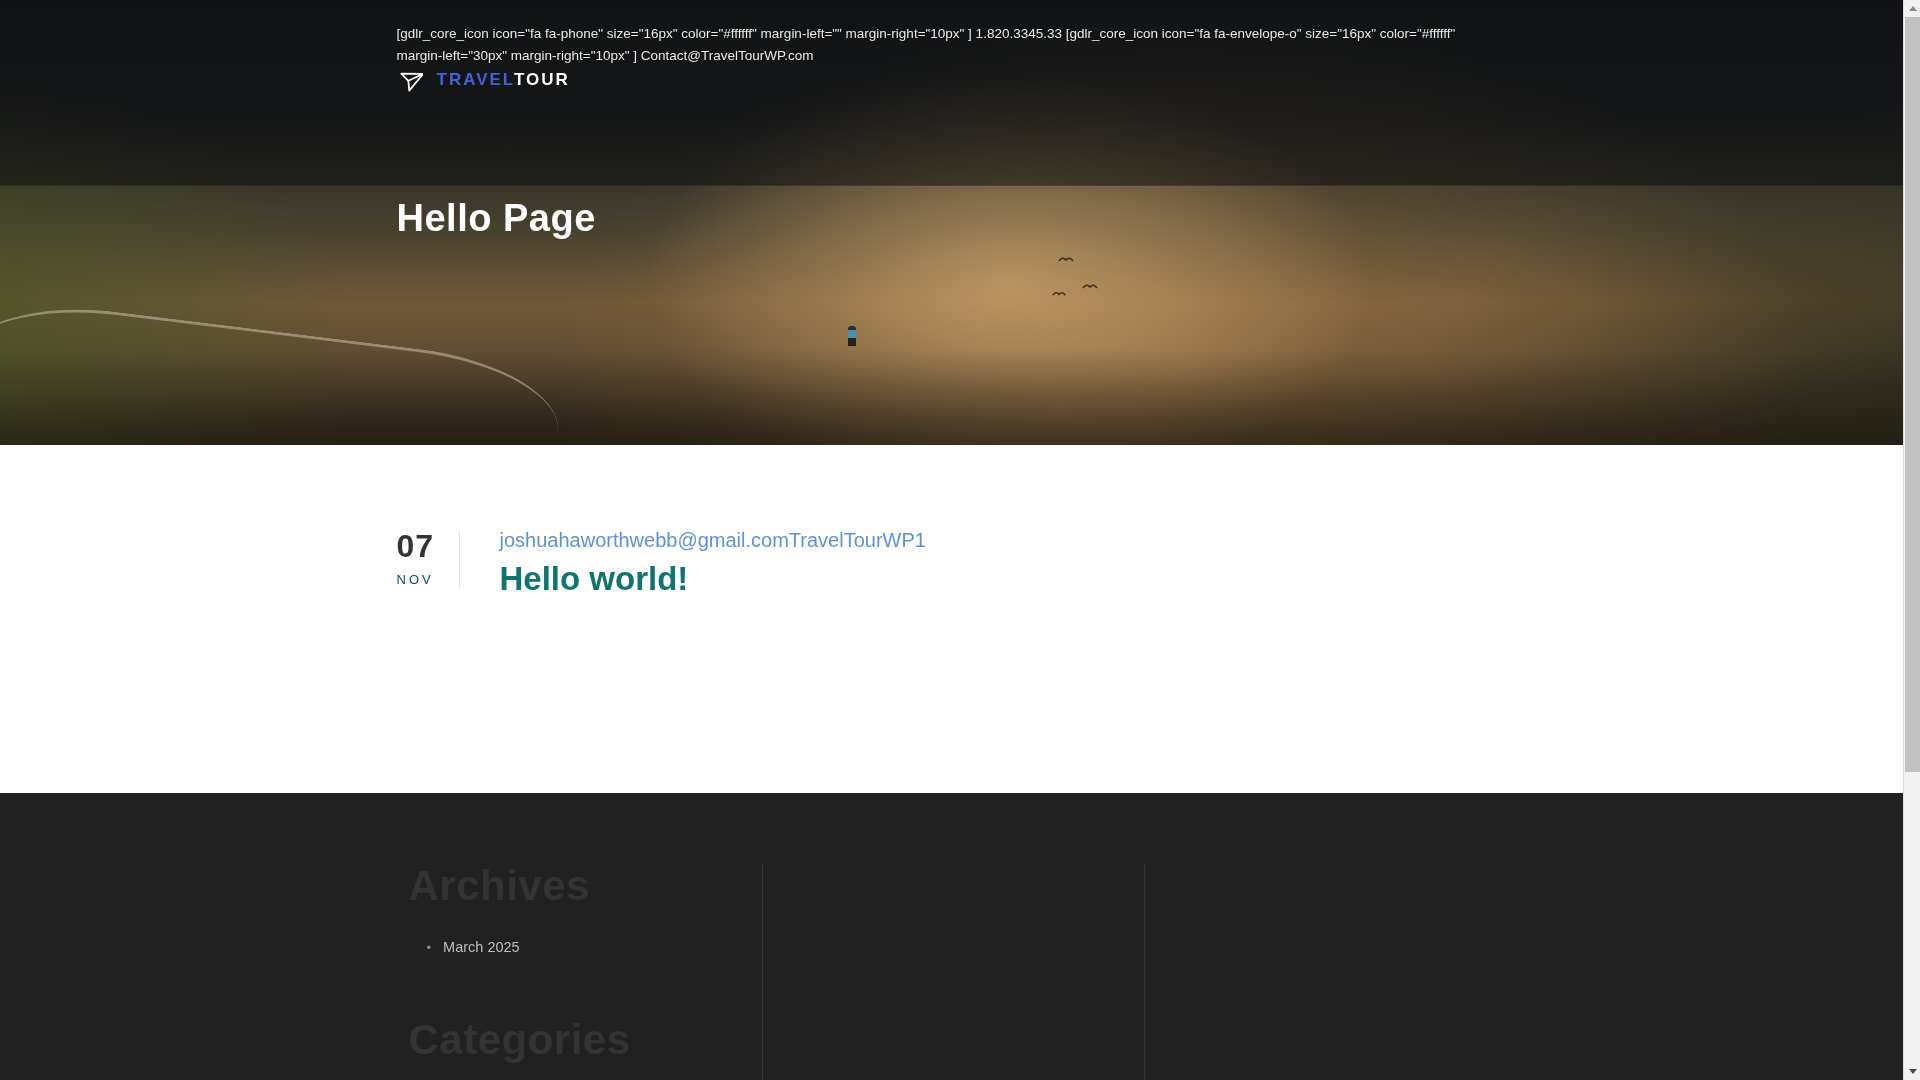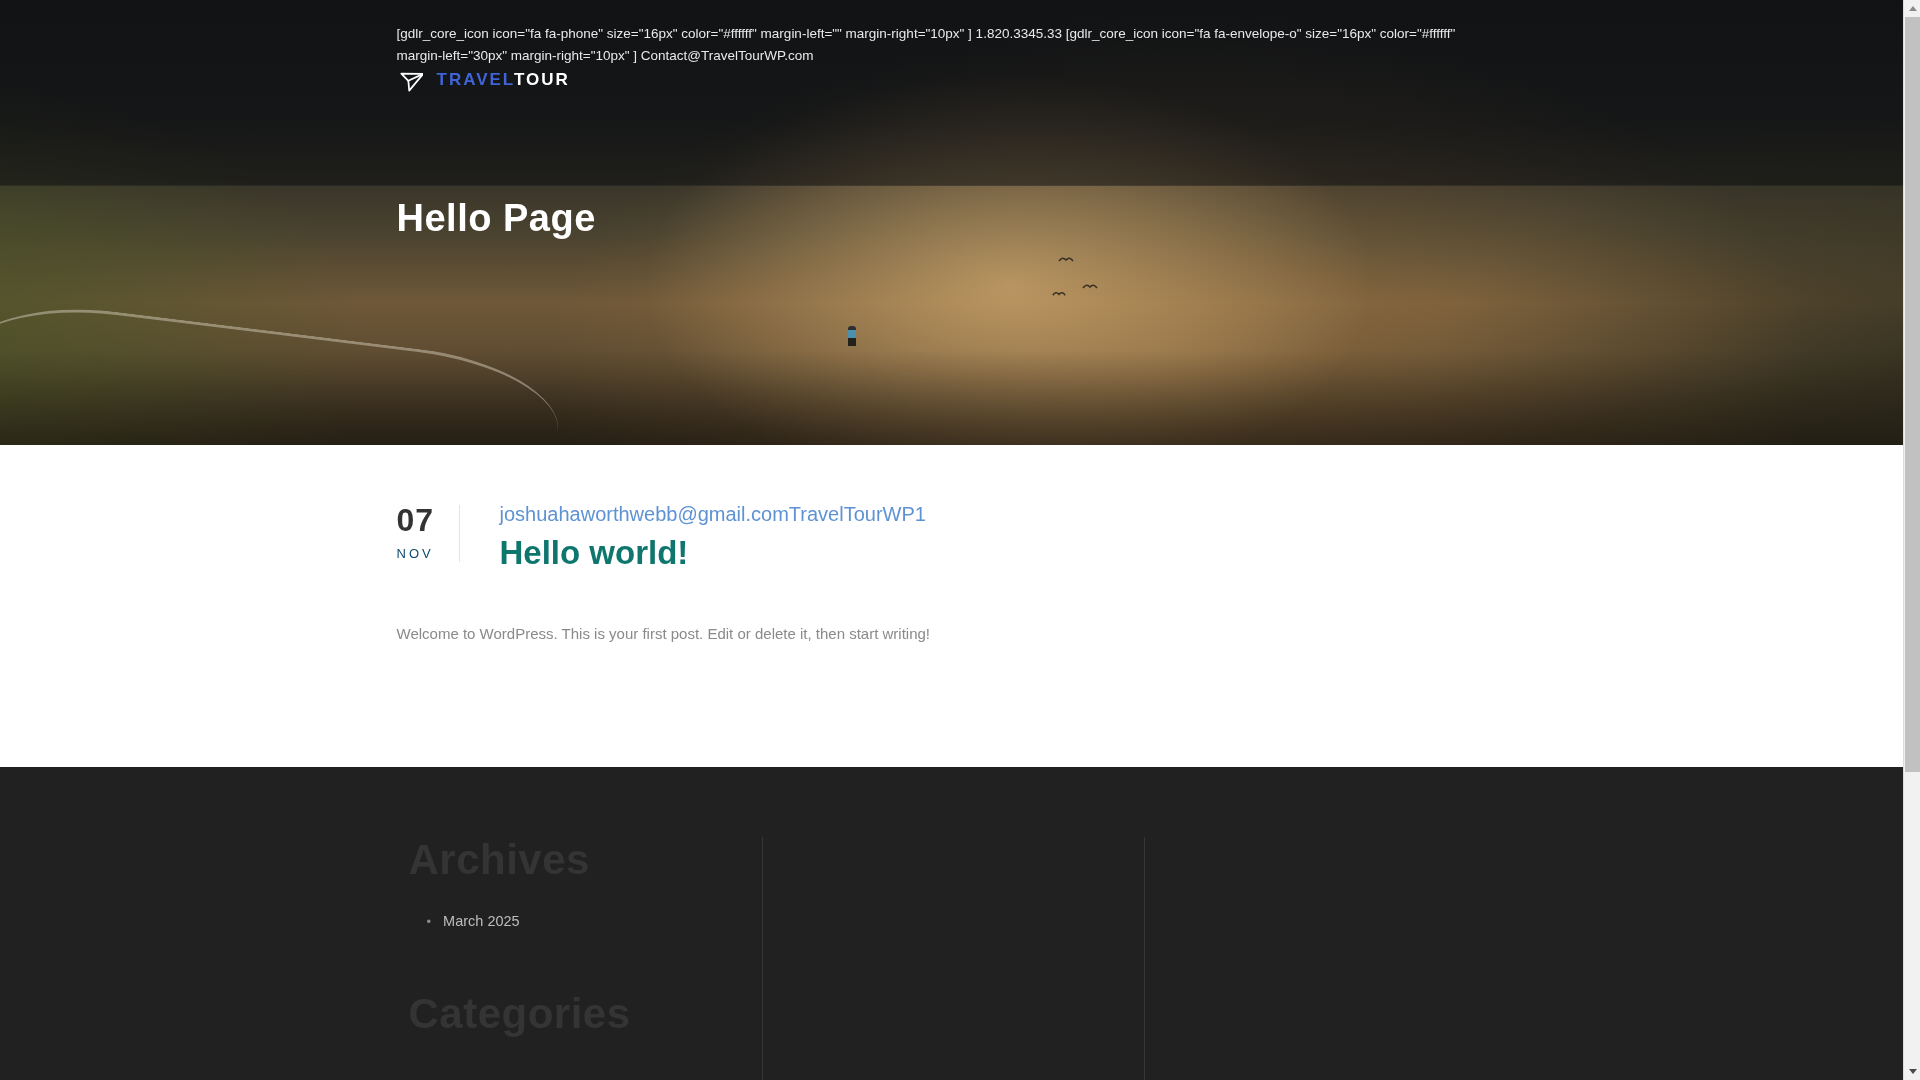--- a/index.html
+++ b/index.html
@@ -46,21 +46,21 @@
 
   .logo-row { display:flex; align-items:center; cursor:pointer; width:max-content; }
   .logo-icon { width:26px; height:26px; margin-right:14px; display:block; }
   .logo-text { font-size:17px; font-weight:700; letter-spacing:2px; }
   .logo-text .lg-a { color:#4064d8; }
   .logo-text .lg-b { color:#ffffff; }
 
   .page-title { margin-top:104px; color:#ffffff; font-size:38px; font-weight:700; letter-spacing:.5px; }
 
   
-  .post-section { background:#ffffff; height:322px; }
+  .post-section { background:#ffffff; height:322px;margin-top:26px; }
   .post-row { display:flex; padding-top:58px; }
   .date-col { width:62px; flex:0 0 62px; }
   .date-day { font-size:32px; font-weight:700; color:#333333; letter-spacing:1px; line-height:1.1; }
   .date-month { margin-top:8px; font-size:13px; color:#0c4a6e; letter-spacing:3px; }
   .post-vdiv { width:1px; background:#e4e4e4; height:57px; margin-top:2px; }
   .post-main { margin-left:40px; }
   .meta-row { display:flex; font-size:20px; }
   .meta-link { color:#5e92d4; text-decoration:none; cursor:pointer; }
   .post-title { margin-top:8px; font-size:33px; font-weight:700; color:#0f766e; cursor:pointer; }
   .excerpt { margin-top:50px; font-size:15px; line-height:24px; color:#8a8a8a; }
@@ -149,21 +149,20 @@
         <div class="post-vdiv"></div>
         <div class="post-main">
           <div class="meta-row">
             <a class="meta-link">joshuahaworthwebb@gmail.com</a>
             <a class="meta-link">TravelTourWP</a>
             <a class="meta-link">1</a>
           </div>
           <h2 class="post-title">Hello world!</h2>
         </div>
       </div>
-      <p class="excerpt">Welcome to WordPress. This is your first post. Edit or delete it, then start writing!</p>
     </div>
   </div>
 
   <div class="footer">
     <div class="container footer-cols">
       <div class="fcol fcol-1">
         <h3 class="widget-title">Archives</h3>
         <ul class="widget-list">
           <li>
             <span class="bullet">•</span>

